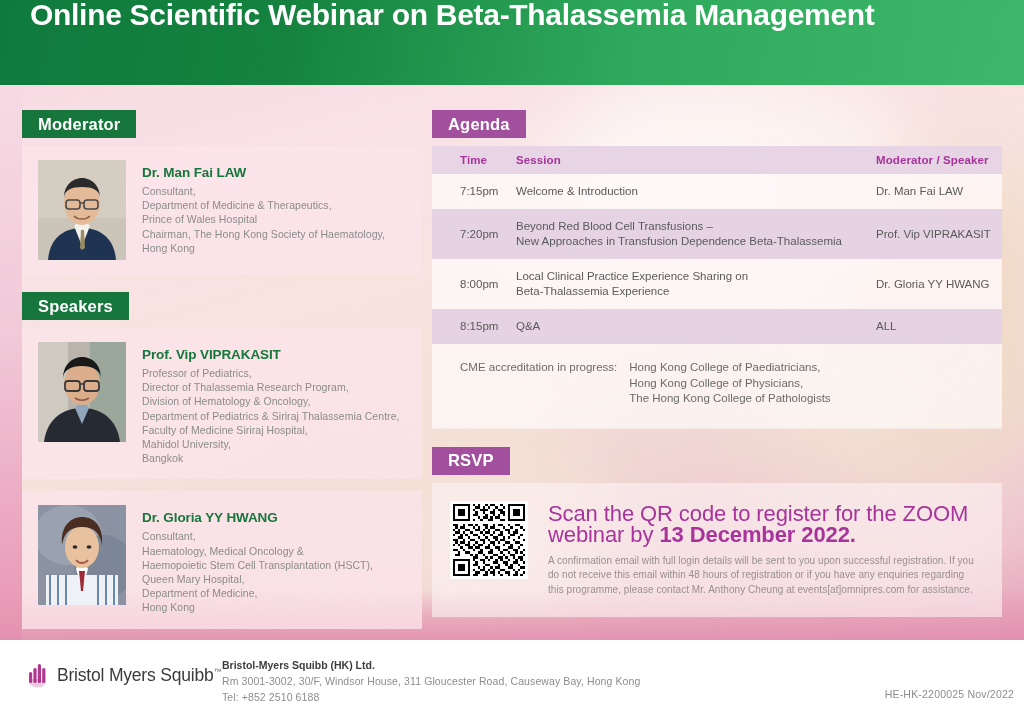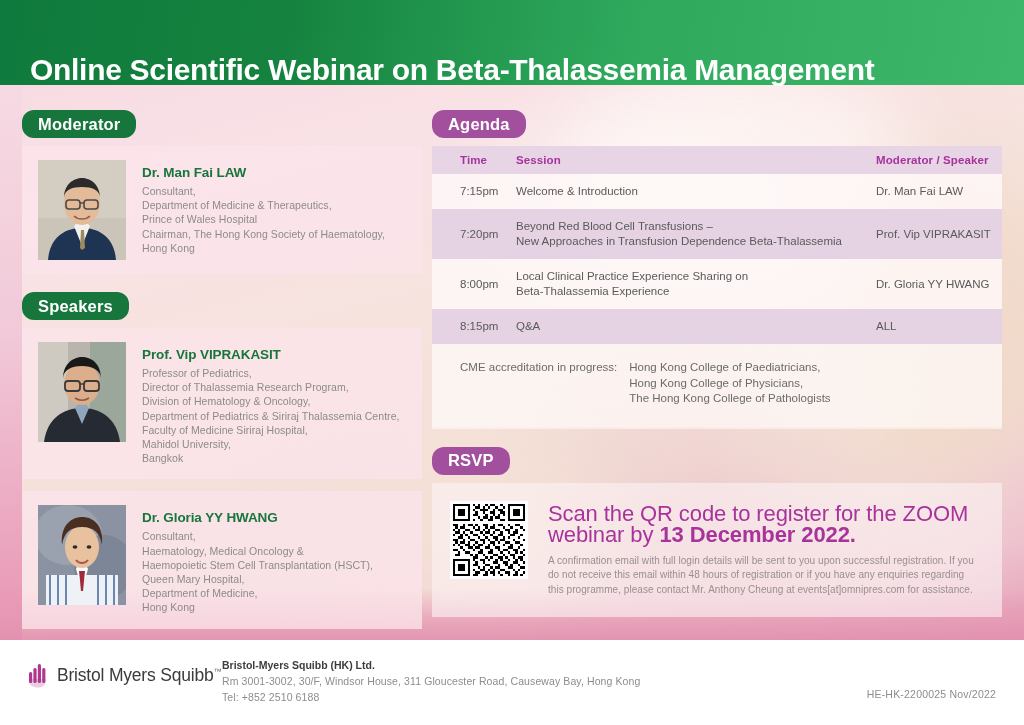--- a/index.html
+++ b/index.html
@@ -22,21 +22,21 @@
   }
 
   
   .header {
     position: absolute;
     left: 0; top: 0;
     width: 1024px;
     height: 85px;
     background: linear-gradient(100deg, #0f7a3d 0%, #15833f 28%, #2faa5d 62%, #3db86a 100%);
     display: flex;
-    align-items: flex-end;
+    align-items: flex-start;
     padding-left: 30px;
     z-index: 5;
   }
   .header-title {
     color: #ffffff;
     font-size: 30px;
     font-weight: bold;
     letter-spacing: -0.3px;
     line-height: 1;
     white-space: nowrap;
@@ -105,36 +105,35 @@
 
   .footer-addr { position: absolute; left: 222px; top: 17px; }
   .footer-company {
     font-size: 10.5px; font-weight: bold; color: #3d3d3d;
     line-height: 16px; letter-spacing: 0px;
   }
   .footer-line {
     font-size: 10.5px; color: #8d8d8d; line-height: 16px; letter-spacing: 0.1px;
   }
   .footer-code {
-    position: absolute; right: 28px; top: 48px;
+    position: absolute; right: 10px; top: 48px;
     font-size: 10.5px; color: #8d8d8d; letter-spacing: 0.2px;
   }
 
   
   .chip {
     display: inline-flex;
     align-items: center;
     justify-content: center;
     color: #ffffff;
     font-weight: bold;
     font-size: 16.5px;
     letter-spacing: 0.2px;
     height: 28px;
     padding: 0 16px;
-    border-radius: 12px;
   }
   .chip-green { background: #16763c; }
   .chip-purple { background: #a2509e; }
 
   
   .col-left { position: absolute; left: 22px; top: 110px; width: 400px; }
 
   .person-card {
     background: rgba(251, 228, 235, 0.78);
     padding: 14px 14px 14px 16px;

